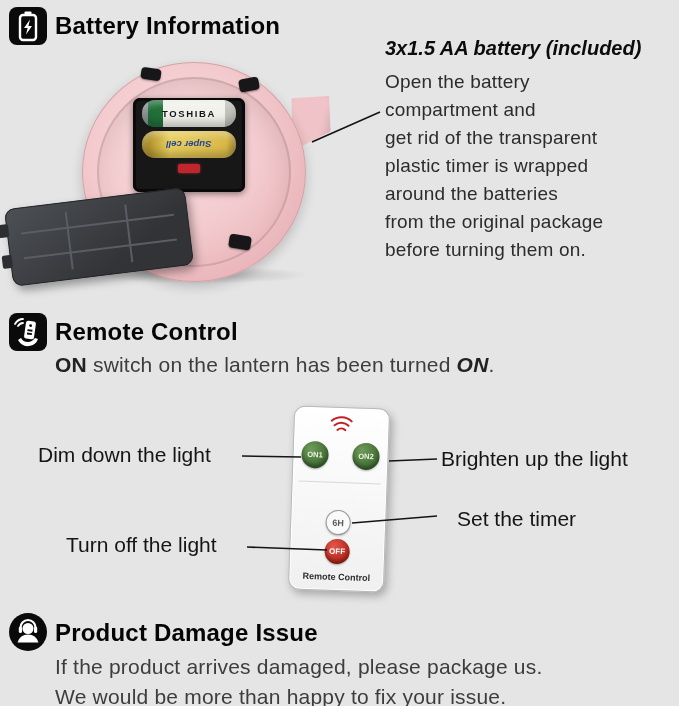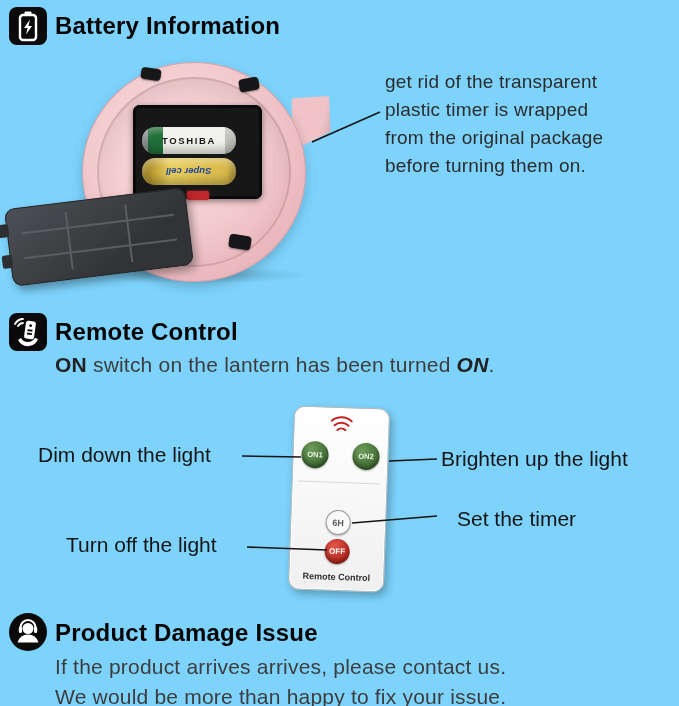--- a/index.html
+++ b/index.html
@@ -1,17 +1,17 @@
 <!DOCTYPE html>
 <html><head>
 <meta charset="utf-8">
 <style>
   html,body{margin:0;padding:0;background:#fff;}
   .page{
-    position:relative;width:679px;height:706px;background:#7dd3fc;overflow:hidden;
+    position:relative;width:679px;height:706px;background:#e5e5e5;overflow:hidden;
     font-family:"Liberation Sans", sans-serif;color:#111;
   }
   
   .sec-icon{position:absolute;width:40px;height:40px;}
   .sec-head{position:absolute;font-size:24px;font-weight:700;color:#050505;letter-spacing:.2px;white-space:nowrap;}
   #icon-battery{left:8px;top:6px;}
   #head-battery{left:55px;top:12px;}
   #icon-remote{left:8px;top:312px;}
   #head-remote{left:55px;top:318px;}
   #icon-damage{left:8px;top:612px;}
@@ -25,22 +25,22 @@
   .lantern-body{position:absolute;left:82px;top:62px;width:222px;height:218px;border-radius:50%;
     background:radial-gradient(circle at 42% 38%, #f8dadd 0%, #f3cbce 45%, #e9b6bb 75%, #dda2a8 100%);
     border:1px solid #d6a0a6;box-shadow:0 5px 12px rgba(0,0,0,.18);}
   .lantern-ring{position:absolute;inset:14px;border-radius:50%;
     box-shadow:inset 0 0 0 2px rgba(120,70,75,.18), inset 0 12px 26px rgba(0,0,0,.08);}
   .foot{position:absolute;background:#17171a;border-radius:4px;box-shadow:0 1px 2px rgba(0,0,0,.4);}
   .f1{left:58px;top:5px;width:20px;height:12px;transform:rotate(8deg);}
   .f2{left:156px;top:15px;width:20px;height:13px;transform:rotate(-10deg);}
   .f3{left:25px;top:164px;width:22px;height:14px;transform:rotate(-8deg);}
   .f4{left:146px;top:172px;width:22px;height:14px;transform:rotate(9deg);}
-  .compartment{position:absolute;left:50px;top:42px;width:129px;height:94px;background:#171717;border-radius:7px;
-    box-shadow:inset 0 0 0 3px #0a0a0a, 0 2px 6px rgba(0,0,0,.45);padding:22px 9px 6px 9px;box-sizing:border-box;}
+  .compartment{position:absolute;left:50px;top:35px;width:112px;height:94px;background:#171717;border-radius:7px;
+    box-shadow:inset 0 0 0 3px #0a0a0a, 0 2px 6px rgba(0,0,0,.45);padding:2px 9px 6px 9px;box-sizing:border-box;}
   .bat{width:94px;height:27px;border-radius:13px;display:flex;align-items:center;justify-content:center;
     font-size:9.5px;font-weight:700;box-shadow:inset 0 -5px 8px rgba(0,0,0,.25), inset 0 4px 6px rgba(255,255,255,.35);}
   .bat1{background:linear-gradient(90deg,#8d9494 0 6%, #20703a 6% 22%, #f2f2ec 22% 88%, #c4c4bd 88%);
     color:#15151a;letter-spacing:1.6px;}
   .bat2{margin-top:4px;background:linear-gradient(90deg,#b3952f 0 8%, #ead05e 30%, #d9b84a 90%, #a98c2c);
     color:#20459c;font-style:italic;}
   .bat2 span{display:inline-block;transform:rotate(180deg);}
   .switch-red{width:22px;height:9px;background:#c0272d;border-radius:2px;margin:6px auto 0 auto;box-shadow:0 0 3px rgba(255,60,60,.6);}
   .cover{position:absolute;left:8px;top:198px;width:182px;height:78px;border-radius:10px;transform:rotate(-7deg);
     background:linear-gradient(145deg,#4d5054,#313337 70%);box-shadow:3px 5px 9px rgba(0,0,0,.35), inset 0 0 0 1px #25272a;}
@@ -120,23 +120,27 @@
   </div>
   <div class="cover">
     <div class="cover-tab t1"></div>
     <div class="cover-tab t2"></div>
     <div class="cover-groove g1"></div>
     <div class="cover-groove g2"></div>
     <div class="cover-groove g3"></div>
     <div class="cover-groove g4"></div>
   </div>
 
+  <div class="callout-title">3x1.5 AA battery (included)</div>
   <div class="callout-body">
+    <div>Open the battery</div>
+    <div>compartment and</div>
     <div>get rid of the transparent</div>
     <div>plastic timer is wrapped</div>
+    <div>around the batteries</div>
     <div>from the original package</div>
     <div>before turning them on.</div>
   </div>
 
   <svg id="icon-remote" class="sec-icon" viewBox="0 0 40 40">
     <rect x="1" y="1" width="38" height="38" rx="8" fill="#0a0a0a"></rect>
     <path d="M7 12 q3 -5 8 -5" stroke="#fff" stroke-width="1.8" fill="none" stroke-linecap="round"></path>
     <path d="M10 14 q2 -3 5 -3" stroke="#fff" stroke-width="1.8" fill="none" stroke-linecap="round"></path>
     <g transform="rotate(8 22 18)">
       <rect x="17" y="9" width="10" height="18" rx="2.5" fill="#fff"></rect>
@@ -176,21 +180,21 @@
   <svg id="icon-damage" class="sec-icon" viewBox="0 0 40 40">
     <circle cx="20" cy="20" r="19" fill="#0a0a0a"></circle>
     <circle cx="20" cy="16.5" r="5.5" fill="#fff"></circle>
     <path d="M9.5 30.5 q2.5 -8 10.5 -8 q8 0 10.5 8 z" fill="#fff"></path>
     <path d="M12.5 15.5 a7.5 7.5 0 0 1 15 0" stroke="#fff" stroke-width="2.2" fill="none"></path>
     <rect x="10.8" y="14.5" width="3.2" height="6.5" rx="1.6" fill="#fff"></rect>
     <rect x="26" y="14.5" width="3.2" height="6.5" rx="1.6" fill="#fff"></rect>
   </svg>
   <div id="head-damage" class="sec-head">Product Damage Issue</div>
   <div class="damage-desc">
-    <div>If the product arrives arrives, please contact us.</div>
+    <div>If the product arrives damaged, please package us.</div>
     <div>We would be more than happy to fix your issue.</div>
   </div>
 
   <svg class="lines" width="679" height="706">
     <line x1="312" y1="142" x2="380" y2="112" stroke="#141414" stroke-width="1.6"></line>
     <line x1="242" y1="456" x2="301" y2="457" stroke="#141414" stroke-width="1.6"></line>
     <line x1="389" y1="461" x2="437" y2="459" stroke="#141414" stroke-width="1.6"></line>
     <line x1="352" y1="523" x2="437" y2="516" stroke="#141414" stroke-width="1.6"></line>
     <line x1="247" y1="547" x2="327" y2="550" stroke="#141414" stroke-width="1.6"></line>
   </svg>

